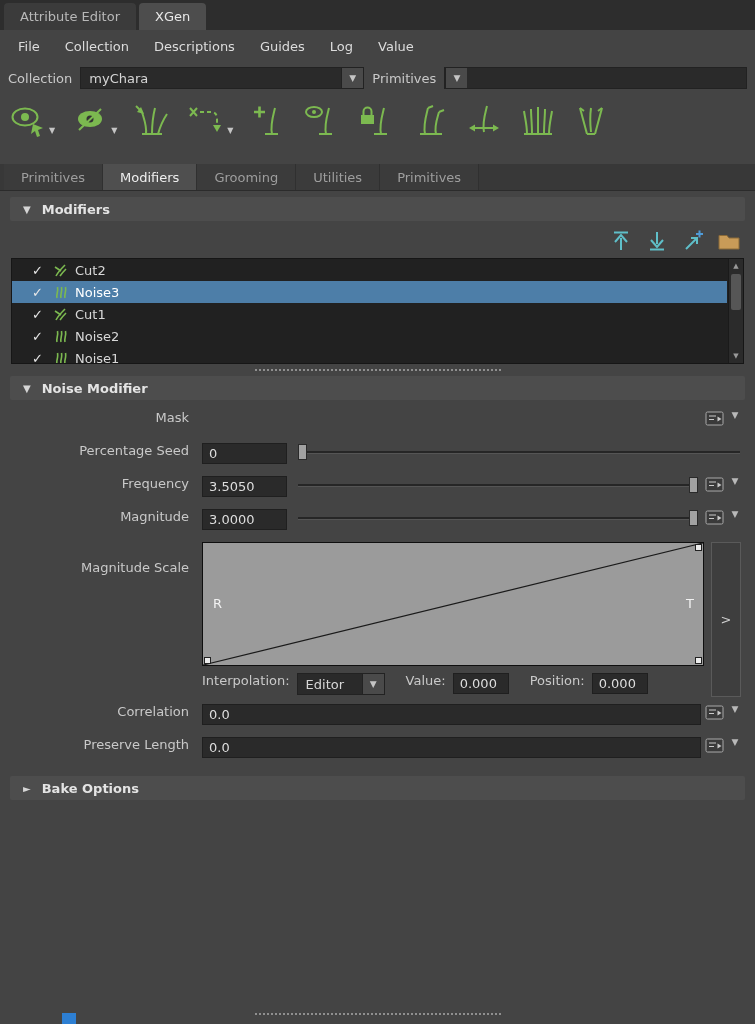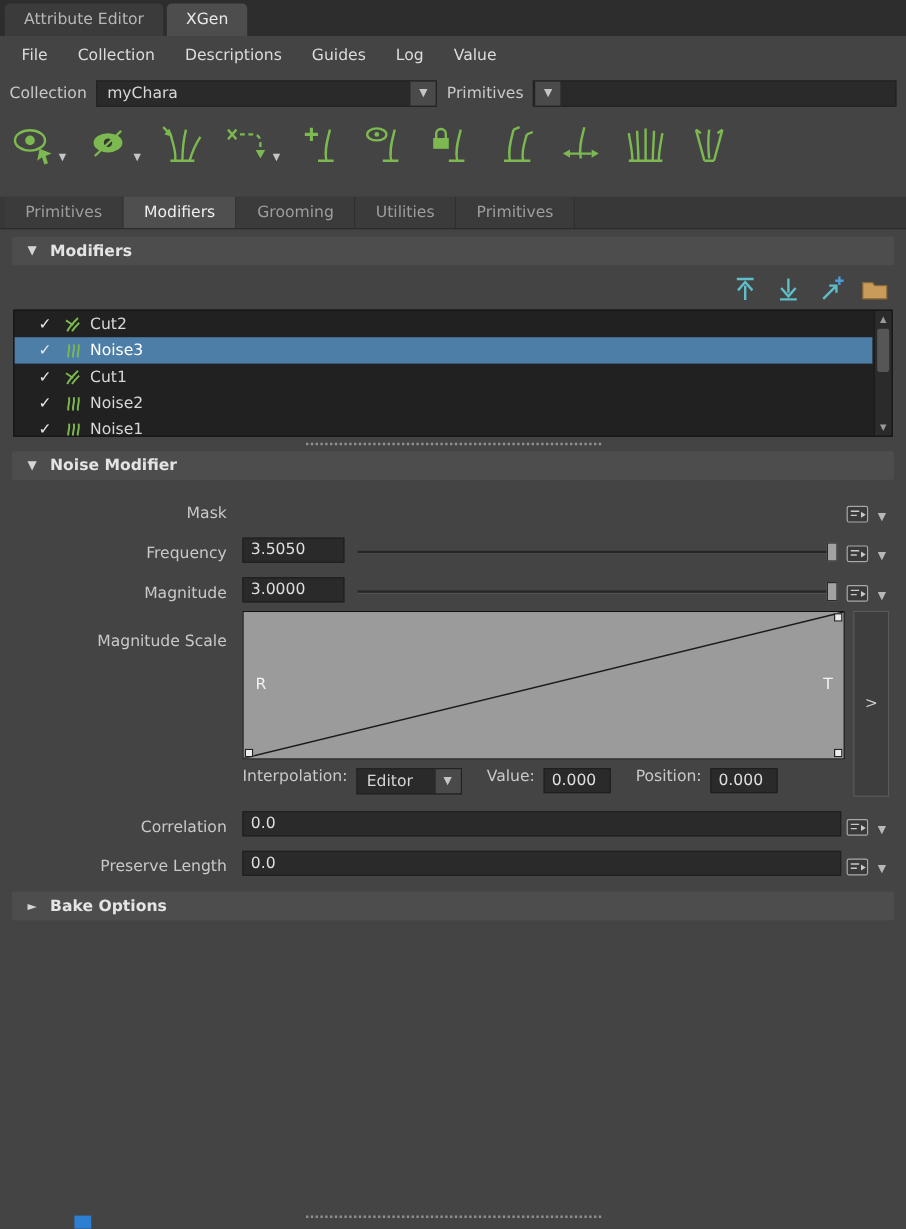--- a/index.html
+++ b/index.html
@@ -59,21 +59,21 @@
   .scrollbar { position:absolute; top:0; right:0; bottom:0; width:15px; background:#2B2B2B; border-left:1px solid #1A1A1A; }
   .sb-btn { height:14px; display:flex; align-items:center; justify-content:center; font-size:7px; color:#9A9A9A; }
   .sb-btn.bottom { position:absolute; bottom:0; left:0; right:0; }
   .sb-thumb { position:absolute; top:15px; left:2px; right:2px; height:36px; background:#565656; border-radius:2px; }
 
   .dotted-sep { height:12px; display:flex; align-items:center; justify-content:center; }
   .dotted-sep > div { width:246px; border-top:2px dotted #8F8F8F; }
 
   
   .form { padding-top:6px; }
-  .row { display:flex; align-items:flex-end; height:26px; margin:0 2px 7px 0; }
+  .row { display:flex; align-items:flex-start; height:26px; margin:0 2px 7px 0; }
   .lbl { width:192px; flex:none; text-align:right; padding-right:13px; color:#C9C9C9; white-space:nowrap; }
   input.field { background:#2A2A2A; border:1px solid #1F1F1F; color:#DEDEDE; height:21px; padding:0 6px; font-family:"DejaVu Sans",sans-serif; font-size:13px; outline:none; }
   input.num { width:85px; flex:none; }
   input.wide { flex:1; min-width:0; }
 
   .slider { flex:1; position:relative; height:18px; margin-left:11px; margin-right:3px; }
   .slider-track { position:absolute; left:0; right:0; top:8px; height:3px; background:#262626; border-bottom:1px solid #555; }
   .slider-handle { position:absolute; top:1px; width:9px; height:16px; background:#A2A2A2; border:1px solid #2A2A2A; }
 
   .expr { width:20px; height:16px; margin:0 2px 0 4px; flex:none; display:flex; align-items:center; }
@@ -368,20 +368,28 @@
           <svg width="19" height="15" viewBox="0 0 19 15">
             <rect x="1" y="1" width="17" height="13" rx="1.5" fill="#3A3A3A" stroke="#A9A9A9"></rect>
             <path d="M4 5 h7 M4 8.5 h5" stroke="#C9C9C9" stroke-width="1.2"></path>
             <path d="M12.5 5.5 L16.5 8 L12.5 10.5 Z" fill="#C9C9C9"></path>
           </svg>
         </span>
         <span class="caret">▼</span>
       </div>
 
 
+      <div class="row">
+        <span class="lbl">Percentage Seed</span>
+        <input class="field num" value="0" style="">
+        <div class="slider">
+          <div class="slider-track"></div>
+          <div class="slider-handle" style="left:0;"></div>
+        </div>
+      </div>
 
       <div class="row">
         <span class="lbl">Frequency</span>
         <input class="field num" value="3.5050" style="">
         <div class="slider">
           <div class="slider-track"></div>
           <div class="slider-handle" style="left:calc(100% - 9px);"></div>
         </div>
         <span class="expr">
           <svg width="19" height="15" viewBox="0 0 19 15">

